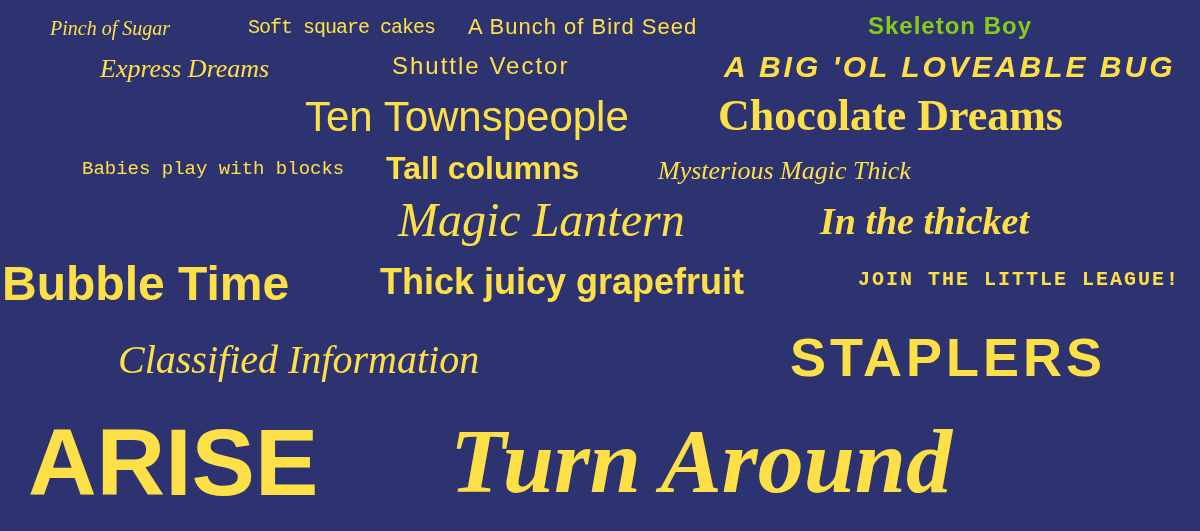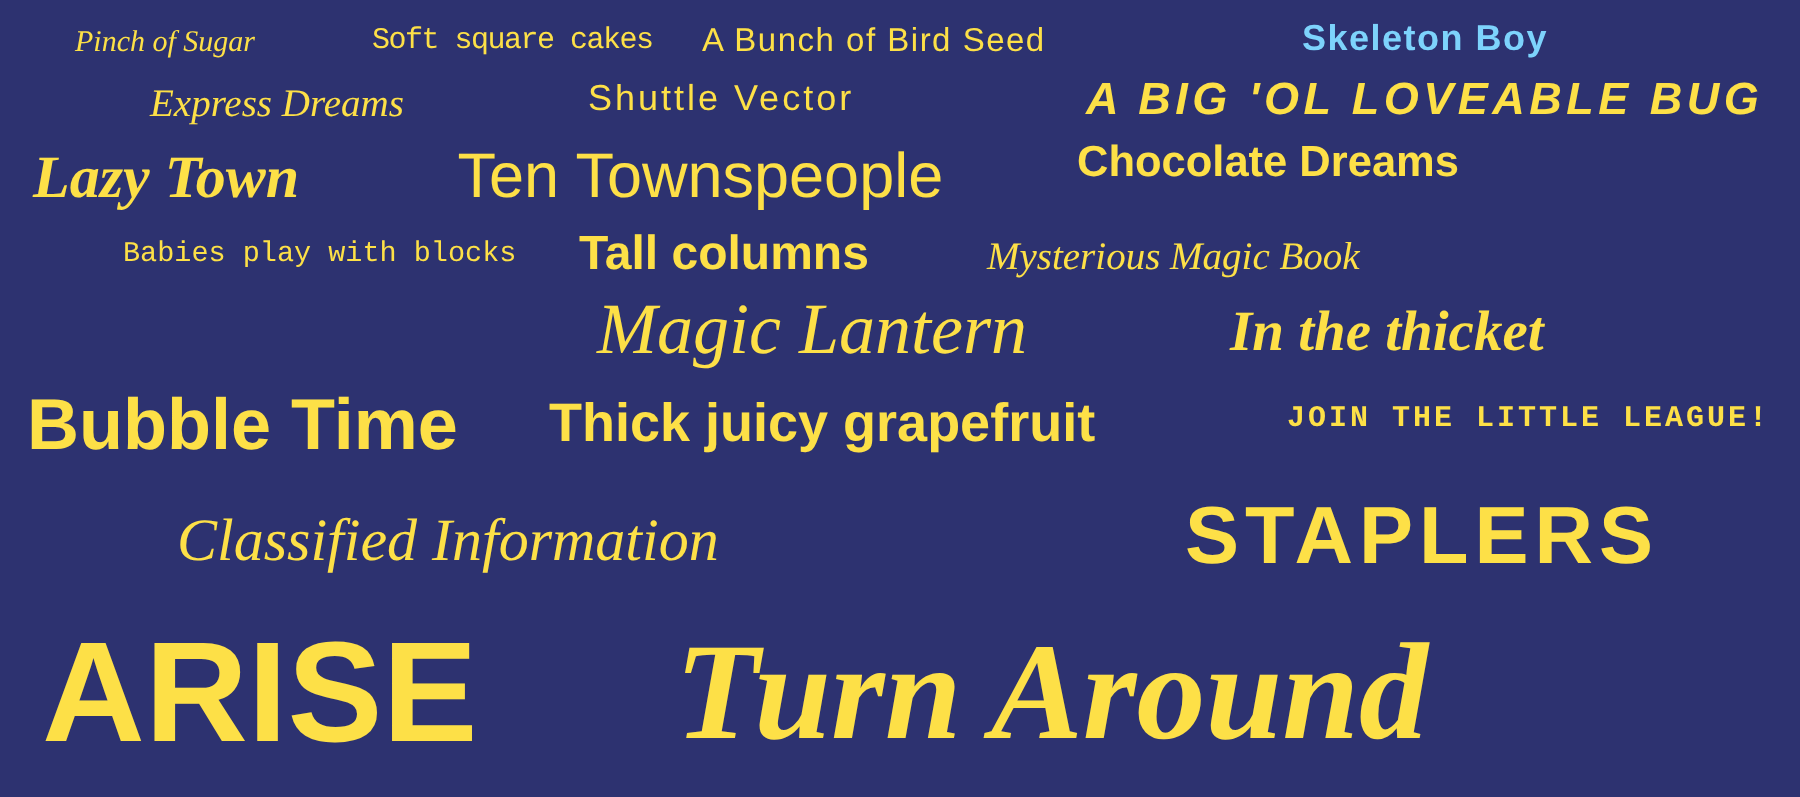--- a/index.html
+++ b/index.html
@@ -23,27 +23,27 @@
       position: absolute;
       color: #fde047;
       white-space: nowrap;
       line-height: 1;
     }
 
     
     .pinch { font-family: 'Comic Sans MS', cursive; font-size: 20px; font-style: italic; }
     .soft { font-family: 'Courier New', monospace; font-size: 20px; letter-spacing: -1px; }
     .bunch { font-family: 'Verdana', sans-serif; font-size: 22px; letter-spacing: 1px; }
-    .skeleton { font-family: 'Arial Black', sans-serif; font-size: 24px; font-weight: 900; letter-spacing: 1px; color: #7dd3fc; }
+    .skeleton { font-family: 'Arial Black', sans-serif; font-size: 24px; font-weight: 900; letter-spacing: 1px; color: #84cc16; }
     .express { font-family: 'Palatino Linotype', serif; font-size: 26px; font-style: italic; }
     .shuttle { font-family: 'Trebuchet MS', sans-serif; font-size: 24px; letter-spacing: 2px; }
     .bigol { font-family: 'Impact', 'Arial Black', sans-serif; font-size: 30px; font-weight: 900; letter-spacing: 3px; font-style: italic; margin-left: 44px; }
     .lazy { font-family: 'Georgia', serif; font-size: 40px; font-weight: bold; font-style: italic; }
     .ten { font-family: 'Arial', sans-serif; font-size: 42px; letter-spacing: 0; }
-    .choco { font-family: Liberation Sans, sans-serif; font-size: 29px; font-weight: bold; }
+    .choco { font-family: Liberation Serif, serif; font-size: 44px; font-weight: bold; }
     .babies { font-family: 'Courier New', monospace; font-size: 19px; }
     .tall { font-family: 'Arial Black', sans-serif; font-size: 32px; font-weight: 900; }
     .mysterious { font-family: 'Palatino Linotype', serif; font-size: 26px; font-style: italic; }
     .teeny { font-family: 'Trebuchet MS', sans-serif; font-size: 34px; font-style: italic; }
     .magic-lantern { font-family: 'Georgia', serif; font-size: 48px; font-style: italic; }
     .inthicket { font-family: 'Georgia', serif; font-size: 38px; font-weight: bold; font-style: italic; }
     .bubble { font-family: 'Arial', sans-serif; font-size: 48px; font-weight: bold; }
     .thick { font-family: 'Arial Black', sans-serif; font-size: 36px; font-weight: 900; }
     .join { font-family: 'Courier New', monospace; font-size: 20px; font-weight: bold; letter-spacing: 2px; }
     .classified { font-family: 'Georgia', serif; font-size: 40px; font-style: italic; }
@@ -58,33 +58,32 @@
 
   <span class="text-item pinch" style="top:18px; left:50px;">Pinch of Sugar</span>
   <span class="text-item soft" style="top:18px; left:248px;">Soft square cakes</span>
   <span class="text-item bunch" style="top:16px; left:468px;">A Bunch of Bird Seed</span>
   <span class="text-item skeleton" style="top:14px; left:868px;">Skeleton Boy</span>
 
   <span class="text-item express" style="top:56px; left:100px;">Express Dreams</span>
   <span class="text-item shuttle" style="top:54px; left:392px;">Shuttle Vector</span>
   <span class="text-item bigol" style="top:52px; left:680px;">A BIG 'OL LOVEABLE BUG</span>
 
-  <span class="text-item lazy" style="top:98px; left:22px;">Lazy Town</span>
   <span class="text-item ten" style="top:96px; left:305px;">Ten Townspeople</span>
   <span class="text-item choco" style="top:94px; left:718px;">Chocolate Dreams</span>
 
   <span class="text-item tall" style="top:152px; left:386px;">Tall columns</span>
   <span class="text-item babies" style="top:160px; left:82px;">Babies play with blocks</span>
-  <span class="text-item mysterious" style="top:158px; left:658px;">Mysterious Magic Book</span>
+  <span class="text-item mysterious" style="top:158px; left:658px;">Mysterious Magic Thick</span>
 
   <span class="text-item magic-lantern" style="top:196px; left:398px;">Magic Lantern</span>
   <span class="text-item inthicket" style="top:202px; left:820px;">In the thicket</span>
 
-  <span class="text-item bubble" style="top:260px; left:18px;">Bubble Time</span>
-  <span class="text-item thick" style="top:264px; left:366px;">Thick juicy grapefruit</span>
+  <span class="text-item bubble" style="top:260px; left:2px;">Bubble Time</span>
+  <span class="text-item thick" style="top:264px; left:380px;">Thick juicy grapefruit</span>
   <span class="text-item join" style="top:270px; left:858px;">JOIN THE LITTLE LEAGUE!</span>
 
   <span class="text-item classified" style="top:340px; left:118px;">Classified Information</span>
   <span class="text-item staplers" style="top:330px; left:790px;">STAPLERS</span>
 
   <span class="text-item arise" style="top:415px; left:28px;">ARISE</span>
   <span class="text-item turnaround" style="top:415px; left:450px;">Turn Around</span>
 
 </div>
 

